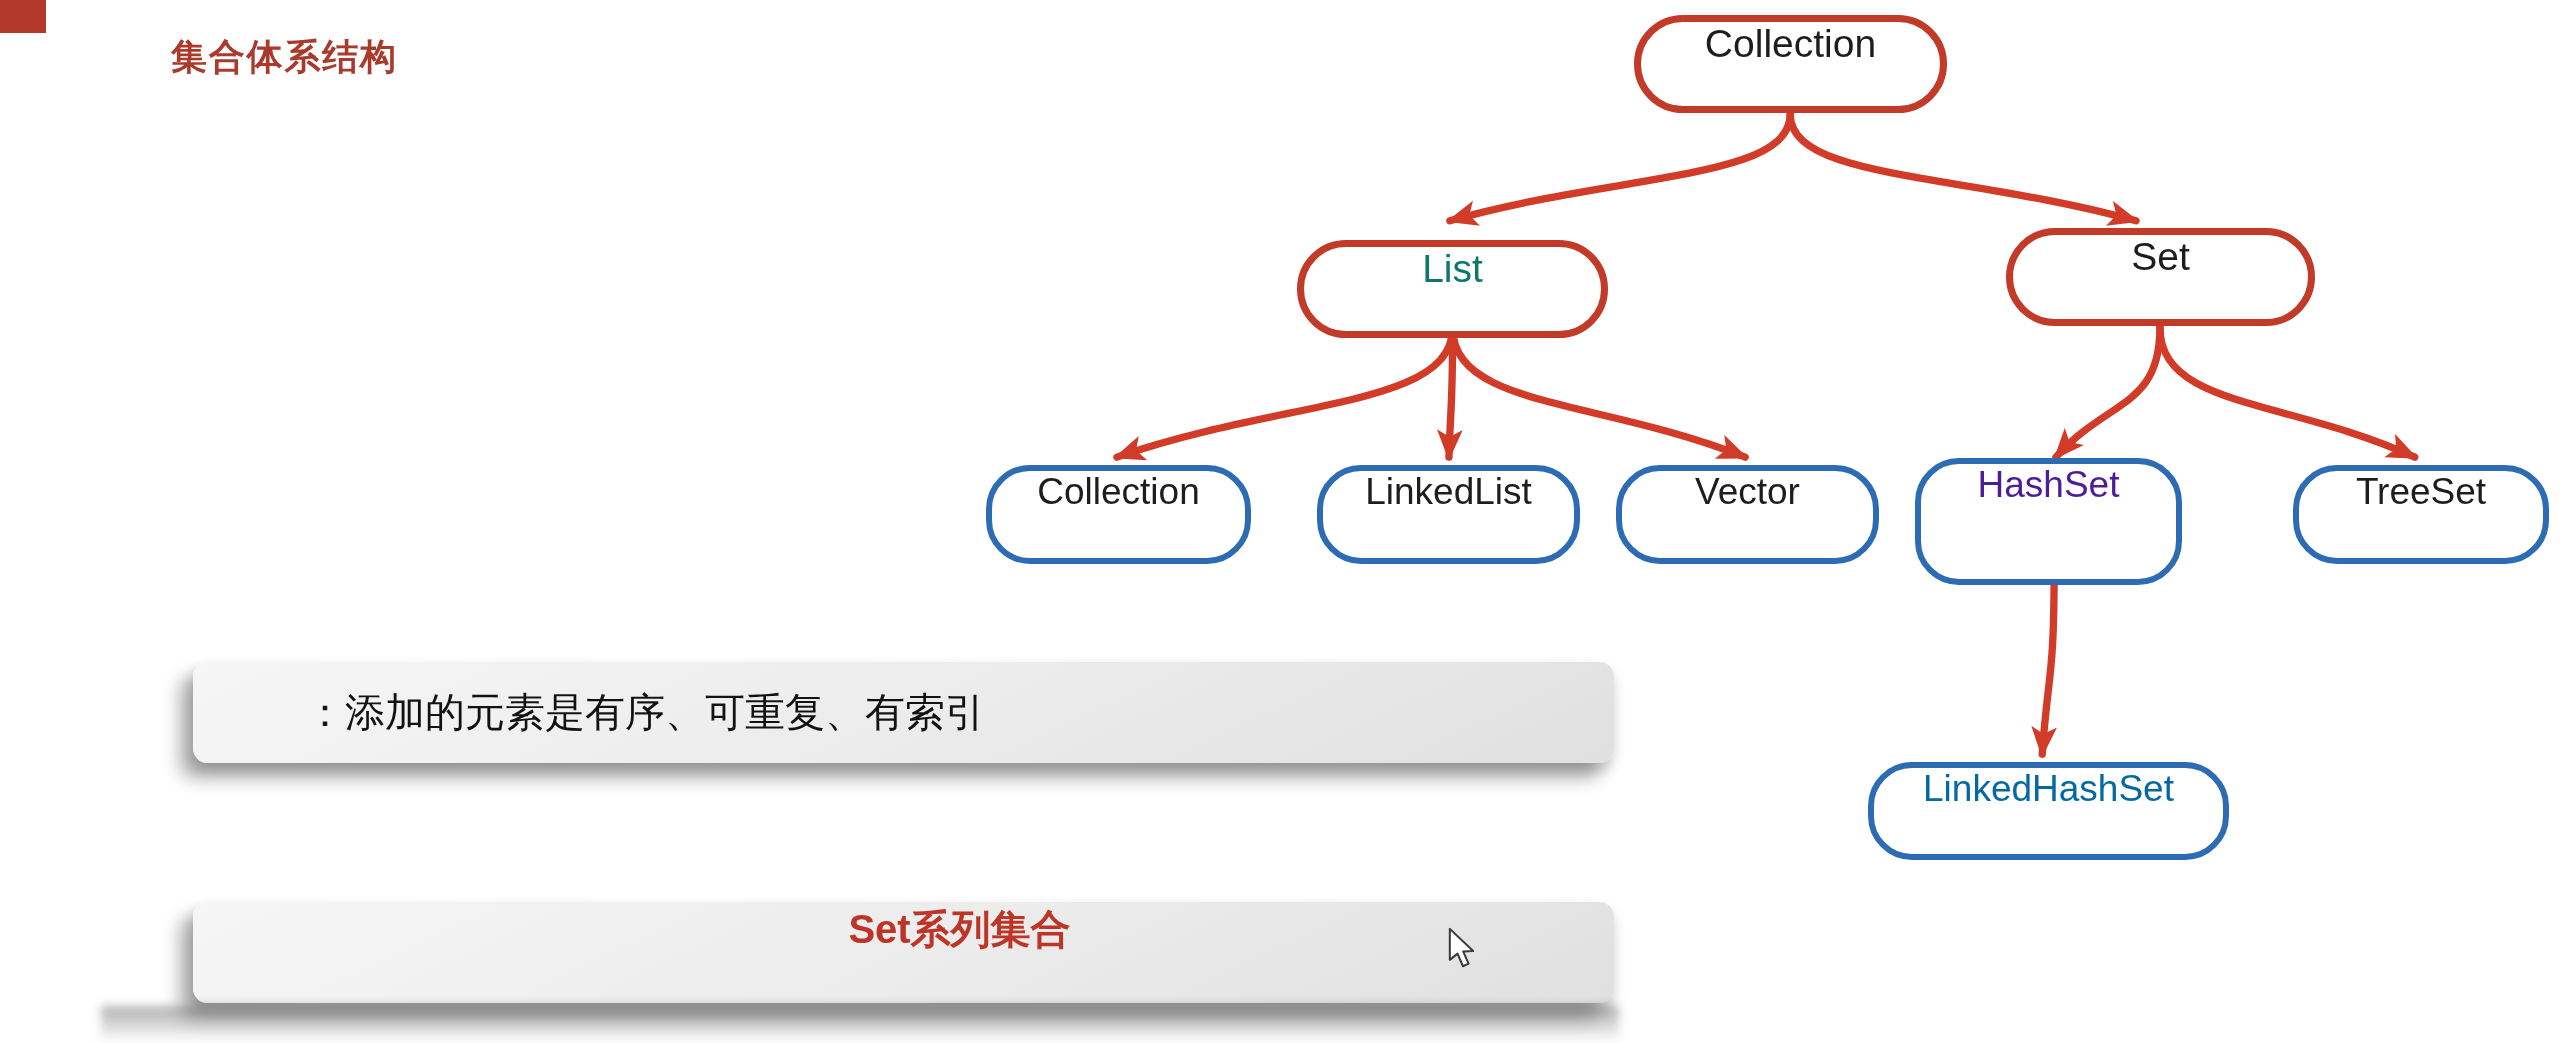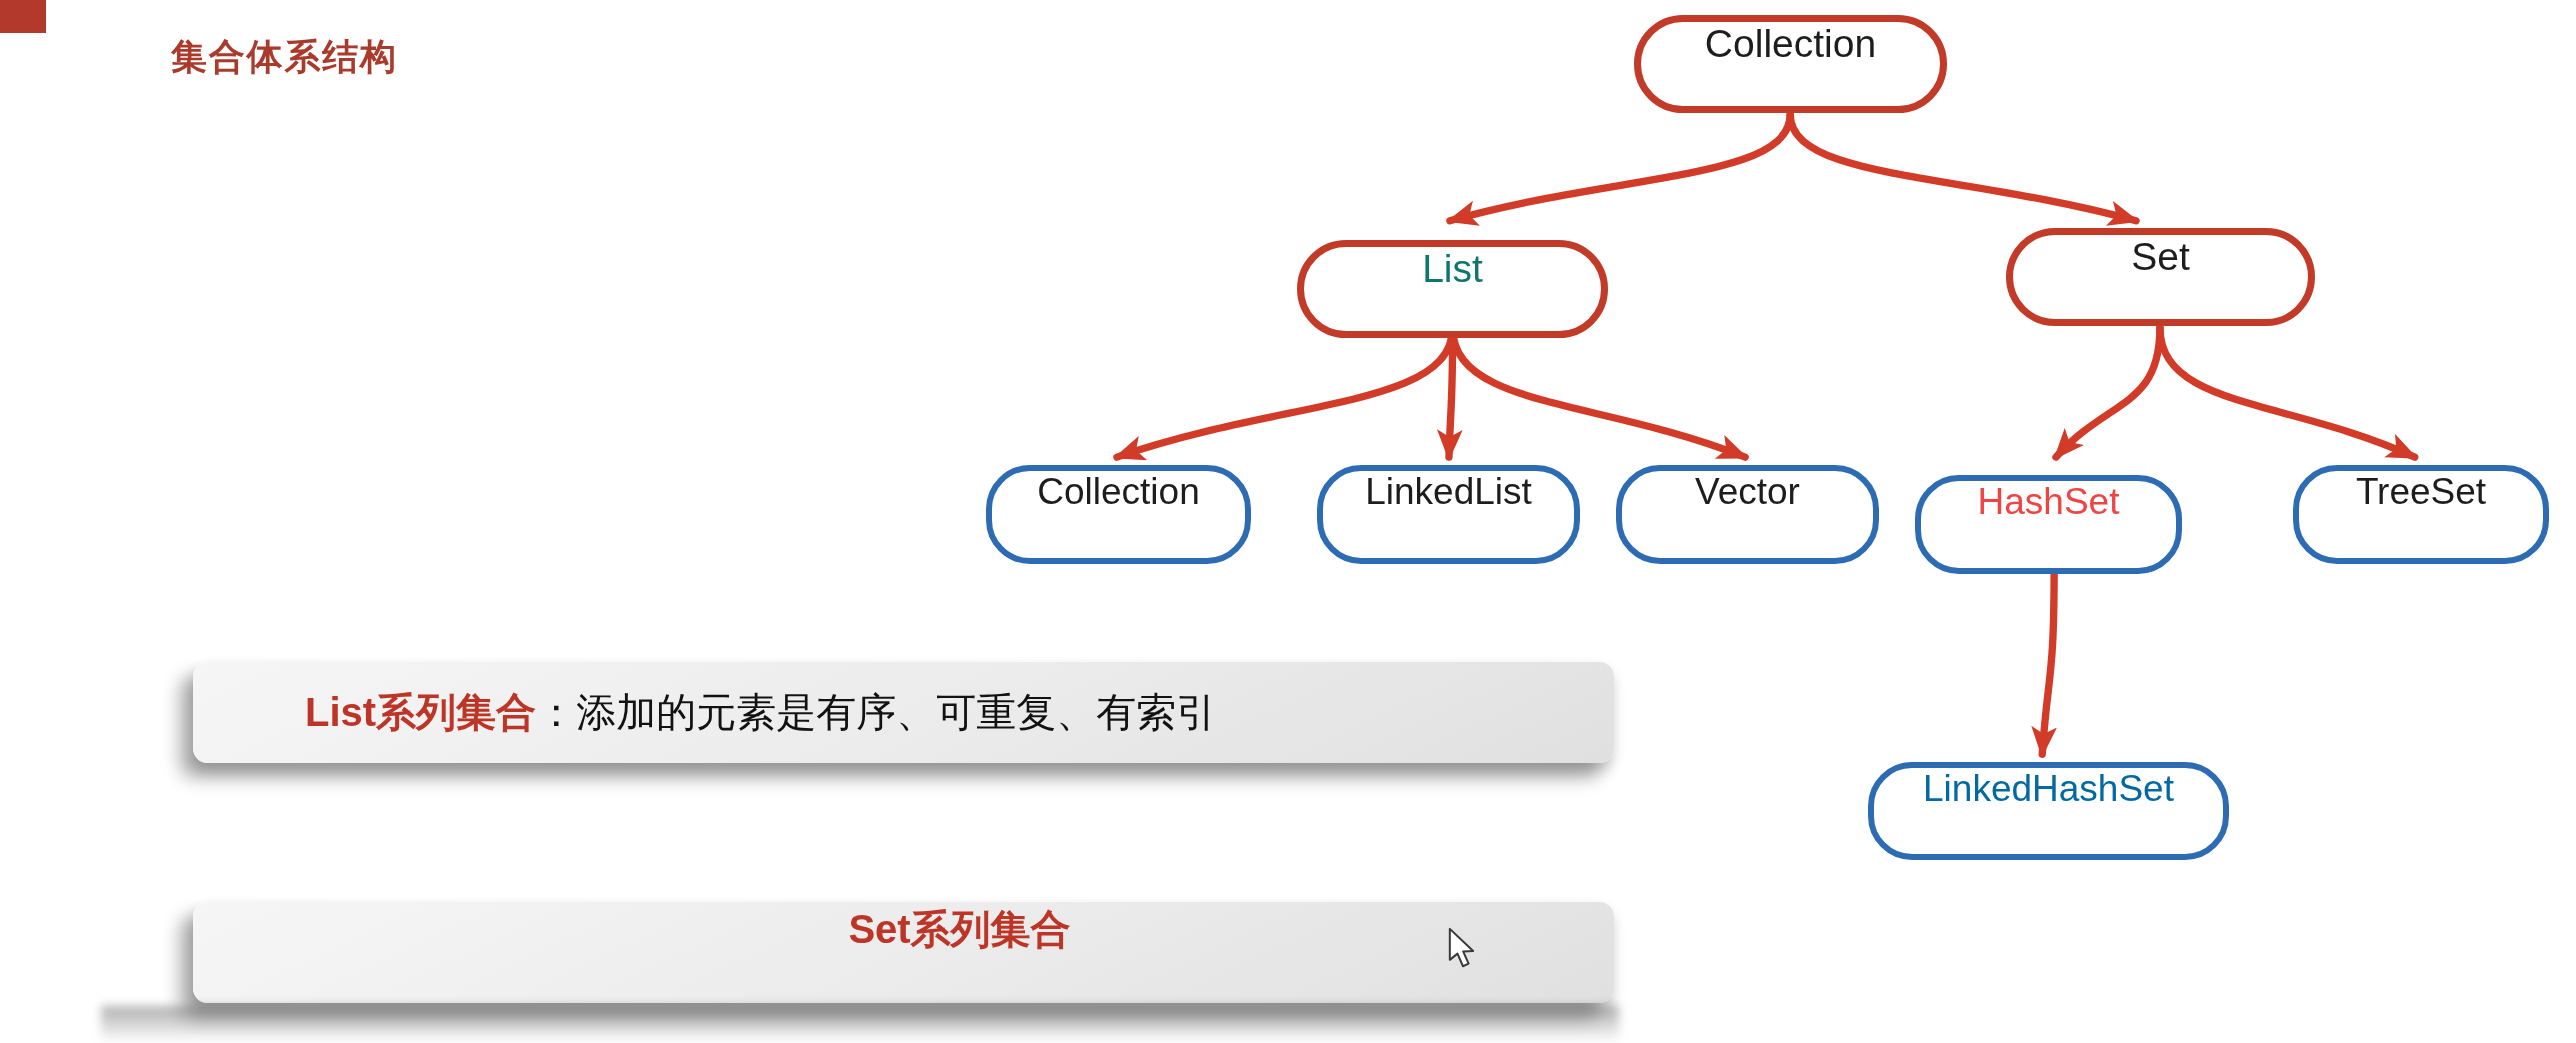--- a/index.html
+++ b/index.html
@@ -91,33 +91,32 @@
       </div>
       <div class="node blue" style="left: 986px; top: 465px; width: 265px; height: 99px; color: rgb(29, 29, 29); background: rgb(255, 255, 255);">
         <span>Collection</span>
       </div>
       <div class="node blue" style="left: 1317px; top: 465px; width: 263px; height: 99px; color: rgb(29, 29, 29); background: rgb(255, 255, 255);">
         <span>LinkedList</span>
       </div>
       <div class="node blue" style="left: 1616px; top: 465px; width: 263px; height: 99px; color: rgb(29, 29, 29); background: rgb(255, 255, 255);">
         <span>Vector</span>
       </div>
-      <div class="node blue" style="left: 1915px; top: 475px; width: 267px; height: 99px; color: #ef4444; background: rgb(255, 255, 255);">
+      <div class="node blue" style="left: 1915px; top: 458px; width: 267px; height: 127px; color: #4c1d95; background: rgb(255, 255, 255);">
         <span>HashSet</span>
       </div>
       <div class="node blue" style="left: 2293px; top: 465px; width: 256px; height: 99px; color: rgb(29, 29, 29); background: rgb(255, 255, 255);">
         <span>TreeSet</span>
       </div>
       <div class="node blue" style="left: 1868px; top: 762px; width: 361px; height: 98px; color: #0369a1; background: rgb(255, 255, 255);">
         <span>LinkedHashSet</span>
       </div>
     </div>
 
   <div class="callout callout1">
-    <span class="label" style="color: rgb(189, 53, 39);">List系列集合</span>
       <span class="text">：添加的元素是有序、可重复、有索引</span>
   </div>
 
   <div class="callout callout2">
     <span class="label" style="color: rgb(189, 53, 39);">Set系列集合</span>
   </div>
 
   <div class="bottom-shadow"></div>
 
   <svg class="cursor" width="31" height="42" viewBox="0 0 17 23" xmlns="http://www.w3.org/2000/svg">

